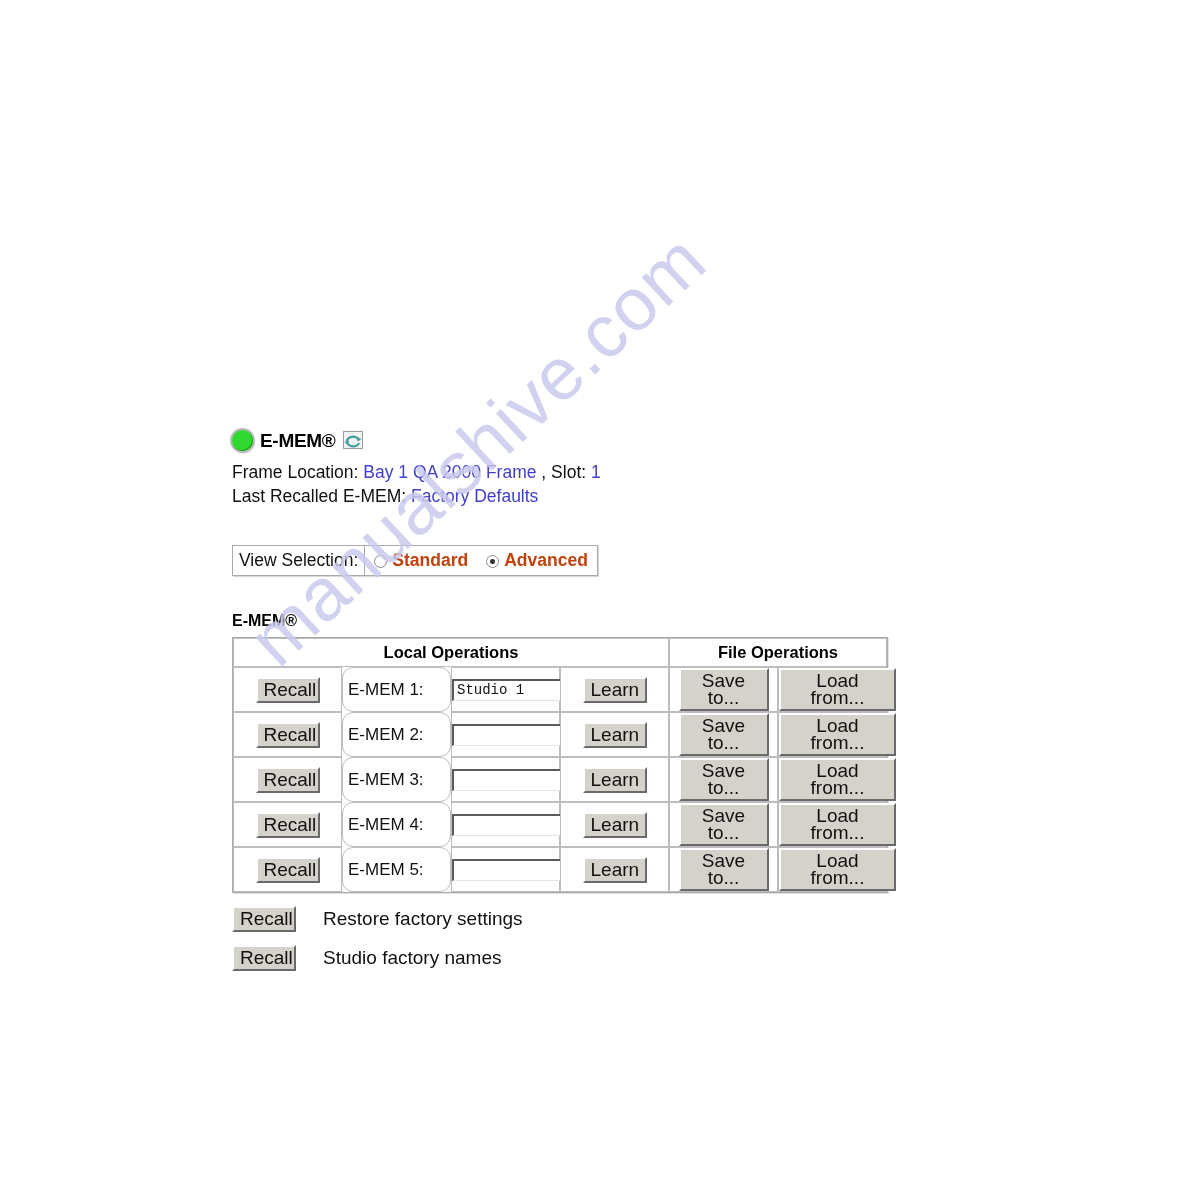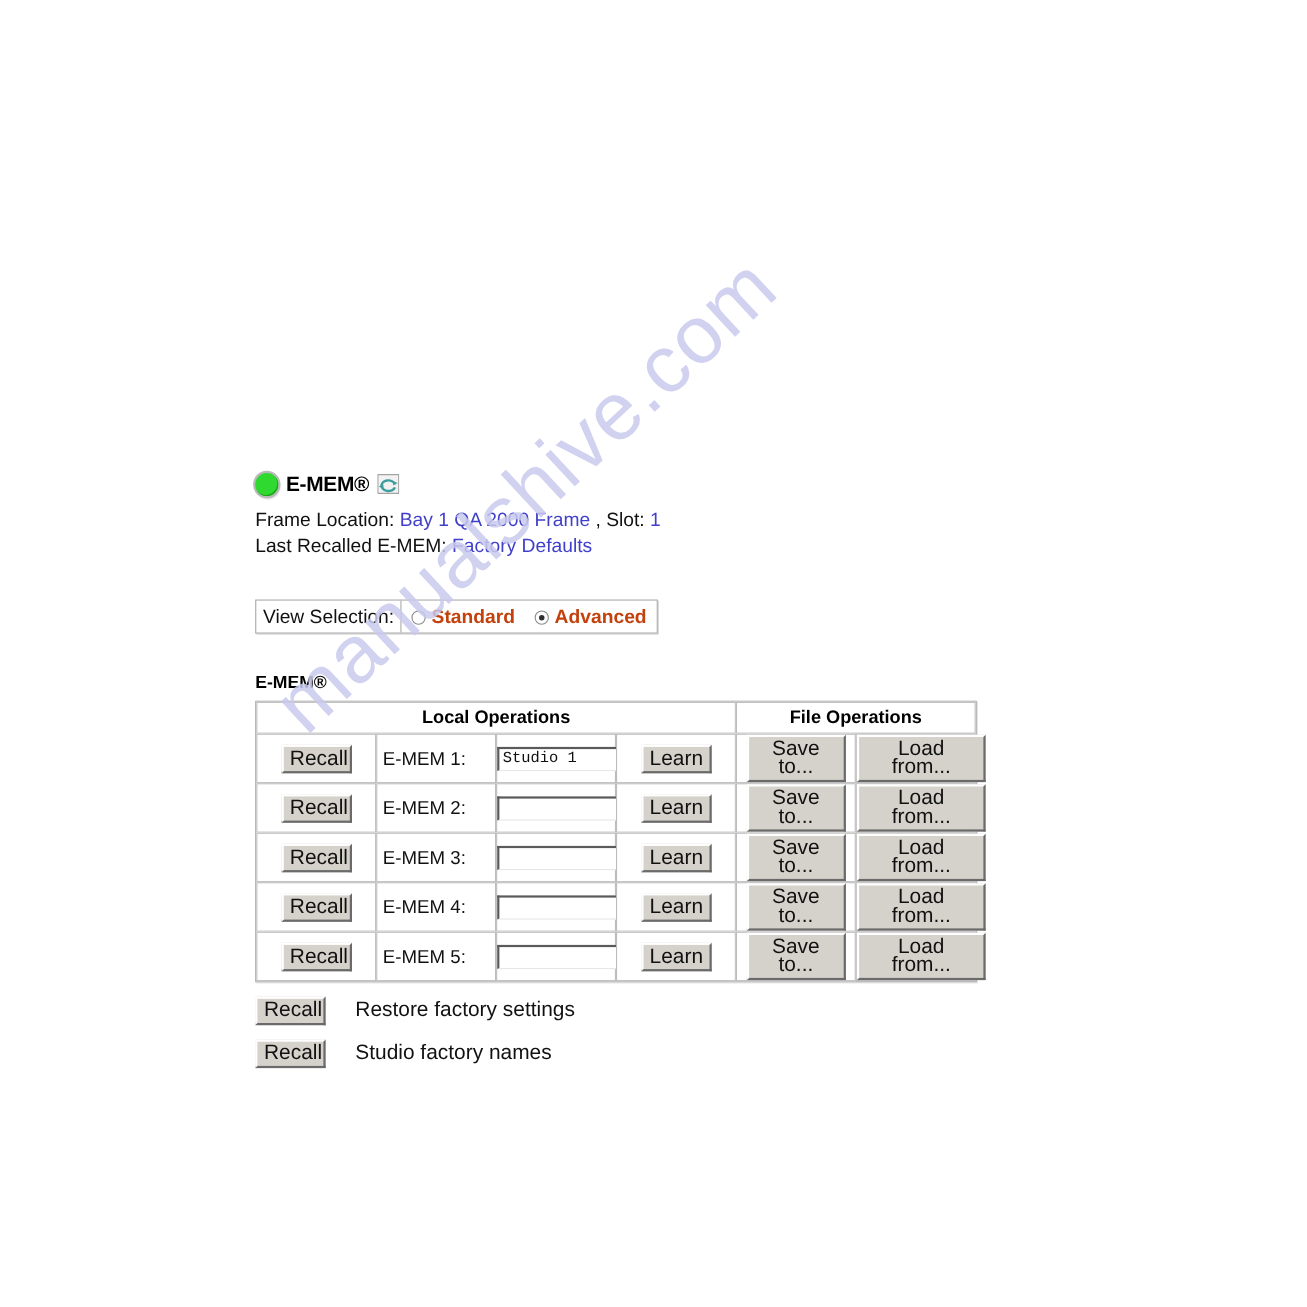--- a/index.html
+++ b/index.html
@@ -168,21 +168,21 @@
   }
   .hdr {
     text-align: center;
     font-size: 16.5px;
     font-weight: bold;
     color: #000;
     height: 27px;
     padding: 0 4px;
   }
   .cell-recall   { width: 78px;  text-align: center; height: 33px; }
-  .cell-label    { width: 89px;  height: 33px; }
+  .cell-label    { width: 89px;  height: 33px; border-radius: 11px; }
   .cell-input    { width: 172px; height: 33px; }
   .cell-learn    { width: 78px;  text-align: center; height: 33px; }
   .cell-saveto   { width: 104px; text-align: center; height: 33px; }
   .cell-loadfrom { width: 131px; text-align: center; height: 33px; }
 
   .slot-label {
     font-size: 17px;
     color: #111;
     padding-left: 5px;
     white-space: nowrap;

